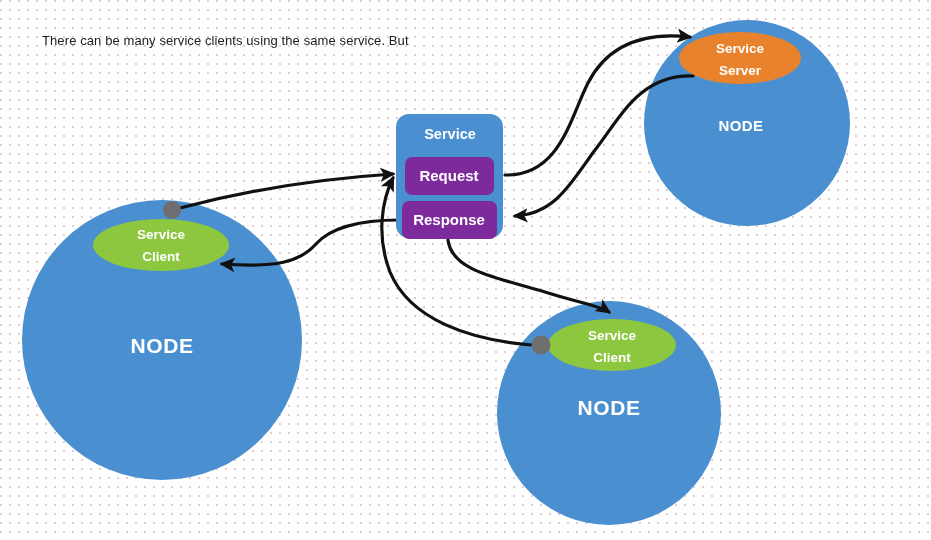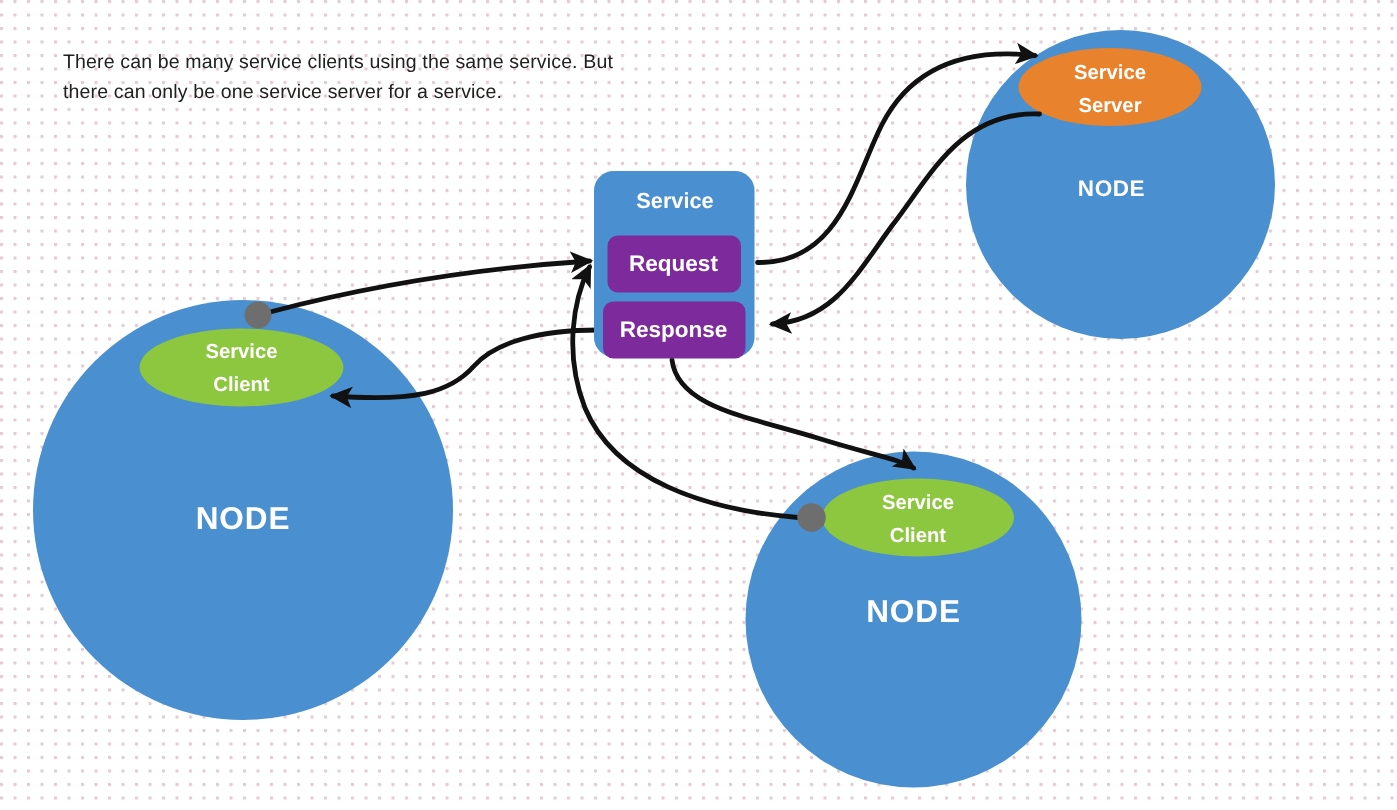--- a/index.html
+++ b/index.html
@@ -70,21 +70,20 @@
     stroke-linecap: round;
   }
 </style>
 </head>
 <body>
 
 <div id="page">
 
   <div class="caption">
     <div>There can be many service clients using the same service. But</div>
-    <div>there can only be one service server for a service.</div>
   </div>
 
   <svg id="diagram" viewBox="0 0 931 540" xmlns="http://www.w3.org/2000/svg">
 
     <defs>
       <marker id="arrowhead" viewBox="0 0 12 12" refX="9.2" refY="6" markerWidth="5.2" markerHeight="5.2" orient="auto-start-reverse">
         <path d="M 0 0.8 L 11 6 L 0 11.2 L 2.6 6 Z" fill="#111111"></path>
       </marker>
     </defs>
 

